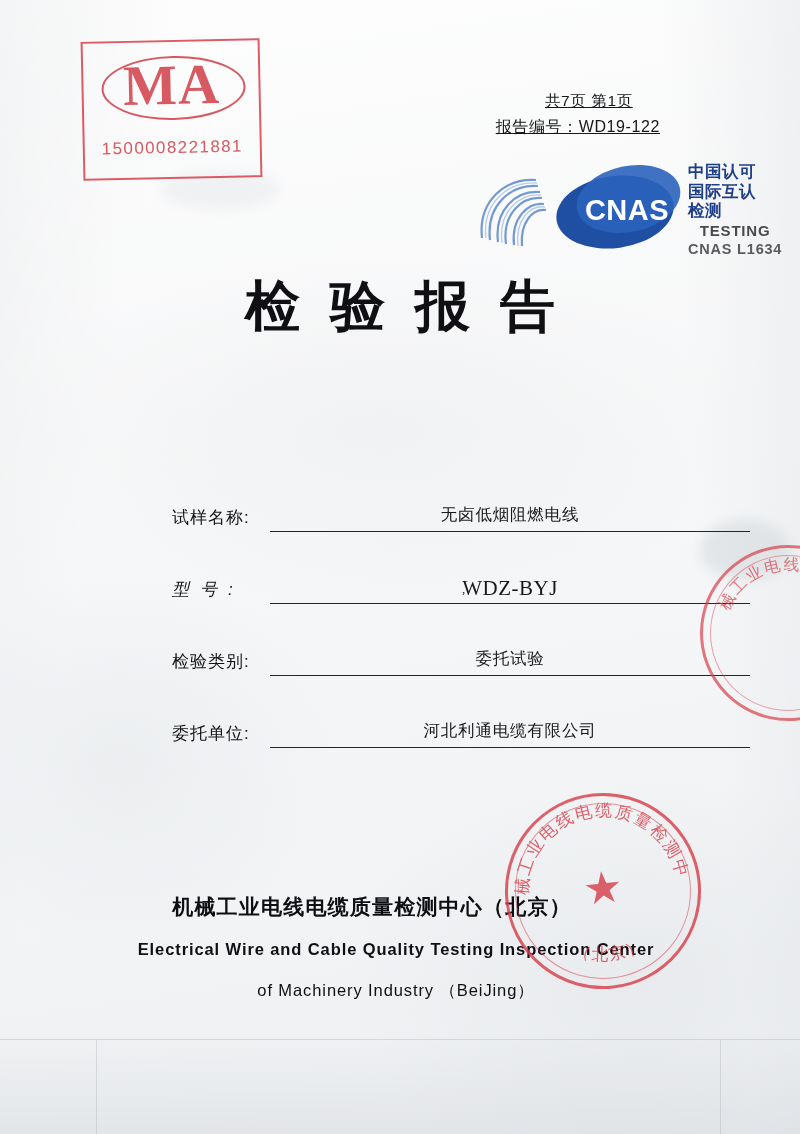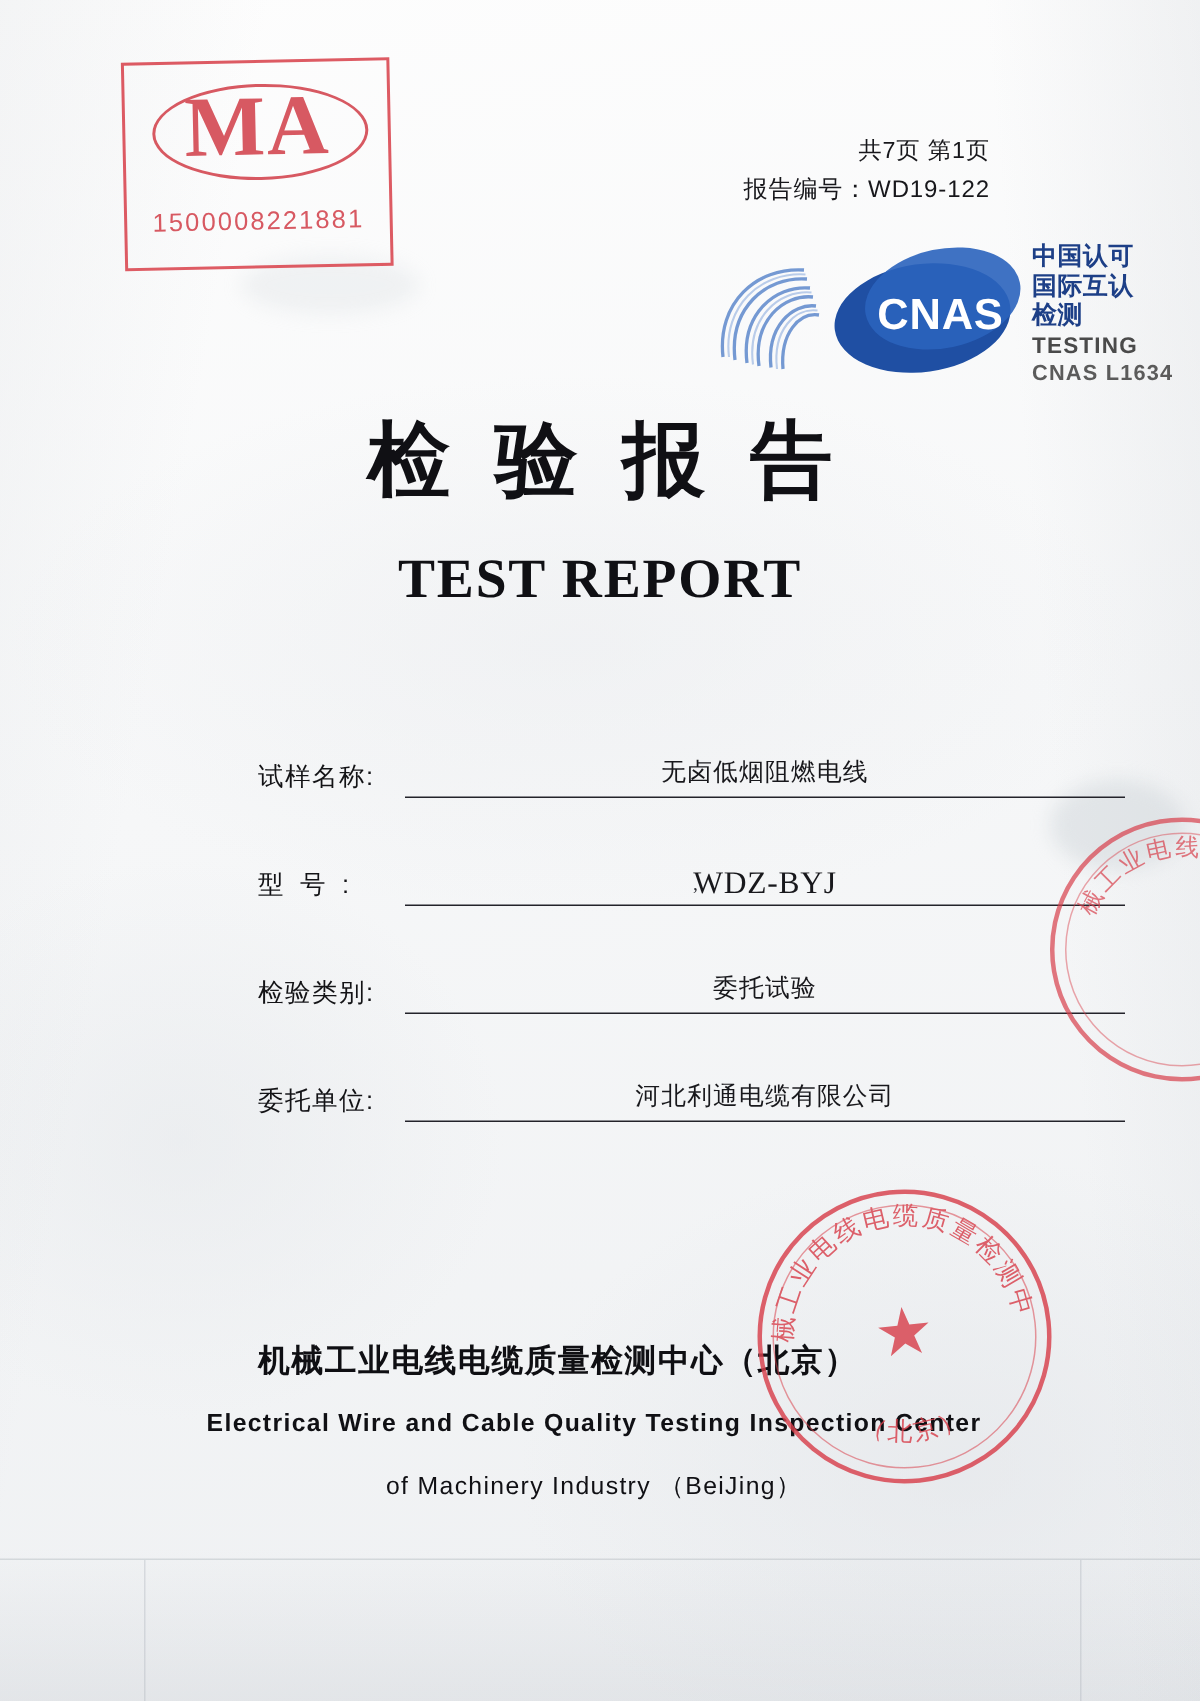--- a/index.html
+++ b/index.html
@@ -89,26 +89,27 @@
     font-family: "Liberation Sans", sans-serif;
     font-size: 17px;
     letter-spacing: 1.4px;
     color: #d3434d;
   }
 
   .page-meta {
     position: absolute;
     right: 140px;
     top: 88px;
-    text-align: right;
+    text-align: center;
     font-family: "Liberation Sans", sans-serif;
     font-size: 15.5px;
     color: #17171b;
     line-height: 26px;
     letter-spacing: 0.6px;
+    text-decoration: underline;
   }
   .page-meta .line2 {
     margin-left: -22px;
     font-size: 16px;
   }
 
   
   .cnas {
     position: absolute;
     left: 470px;
@@ -167,20 +168,21 @@
     font-size: 16.5px;
     line-height: 19.5px;
     letter-spacing: 0.5px;
     font-weight: bold;
   }
   .cnas .cn-lines .en {
     font-size: 15px;
     letter-spacing: 0.8px;
     color: #4a4a4a;
     font-weight: bold;
+    text-align: center;
   }
   .cnas .cn-lines .code {
     font-size: 14.5px;
     letter-spacing: 0.8px;
     color: #5b5b5b;
     font-weight: bold;
   }
 
   
   .title-cn {
@@ -226,20 +228,21 @@
     left: 0;
     top: 8px;
     font-family: "Liberation Sans", sans-serif;
     font-size: 17px;
     color: #131316;
     letter-spacing: 1px;
     white-space: nowrap;
   }
   .field-label.spread {
     letter-spacing: 11px;
+    font-style: italic;
   }
   .field-line {
     position: absolute;
     left: 98px;
     right: 0;
     top: 33px;
     border-bottom: 1.4px solid #23232a;
   }
   .field-value {
     position: absolute;
@@ -416,21 +419,20 @@
     <div class="cn-lines">
       <div>中国认可</div>
       <div>国际互认</div>
       <div>检测</div>
       <div class="en">TESTING</div>
       <div class="code">CNAS L1634</div>
     </div>
   </div>
 
   <div class="title-cn">检验报告</div>
-  <div class="title-en">TEST REPORT</div>
 
   <div class="fields">
 
     <div class="field-row">
       <div class="field-label">试样名称:</div>
       <div class="field-value">无卤低烟阻燃电线</div>
       <div class="field-line"></div>
     </div>
 
     <div class="field-row">

